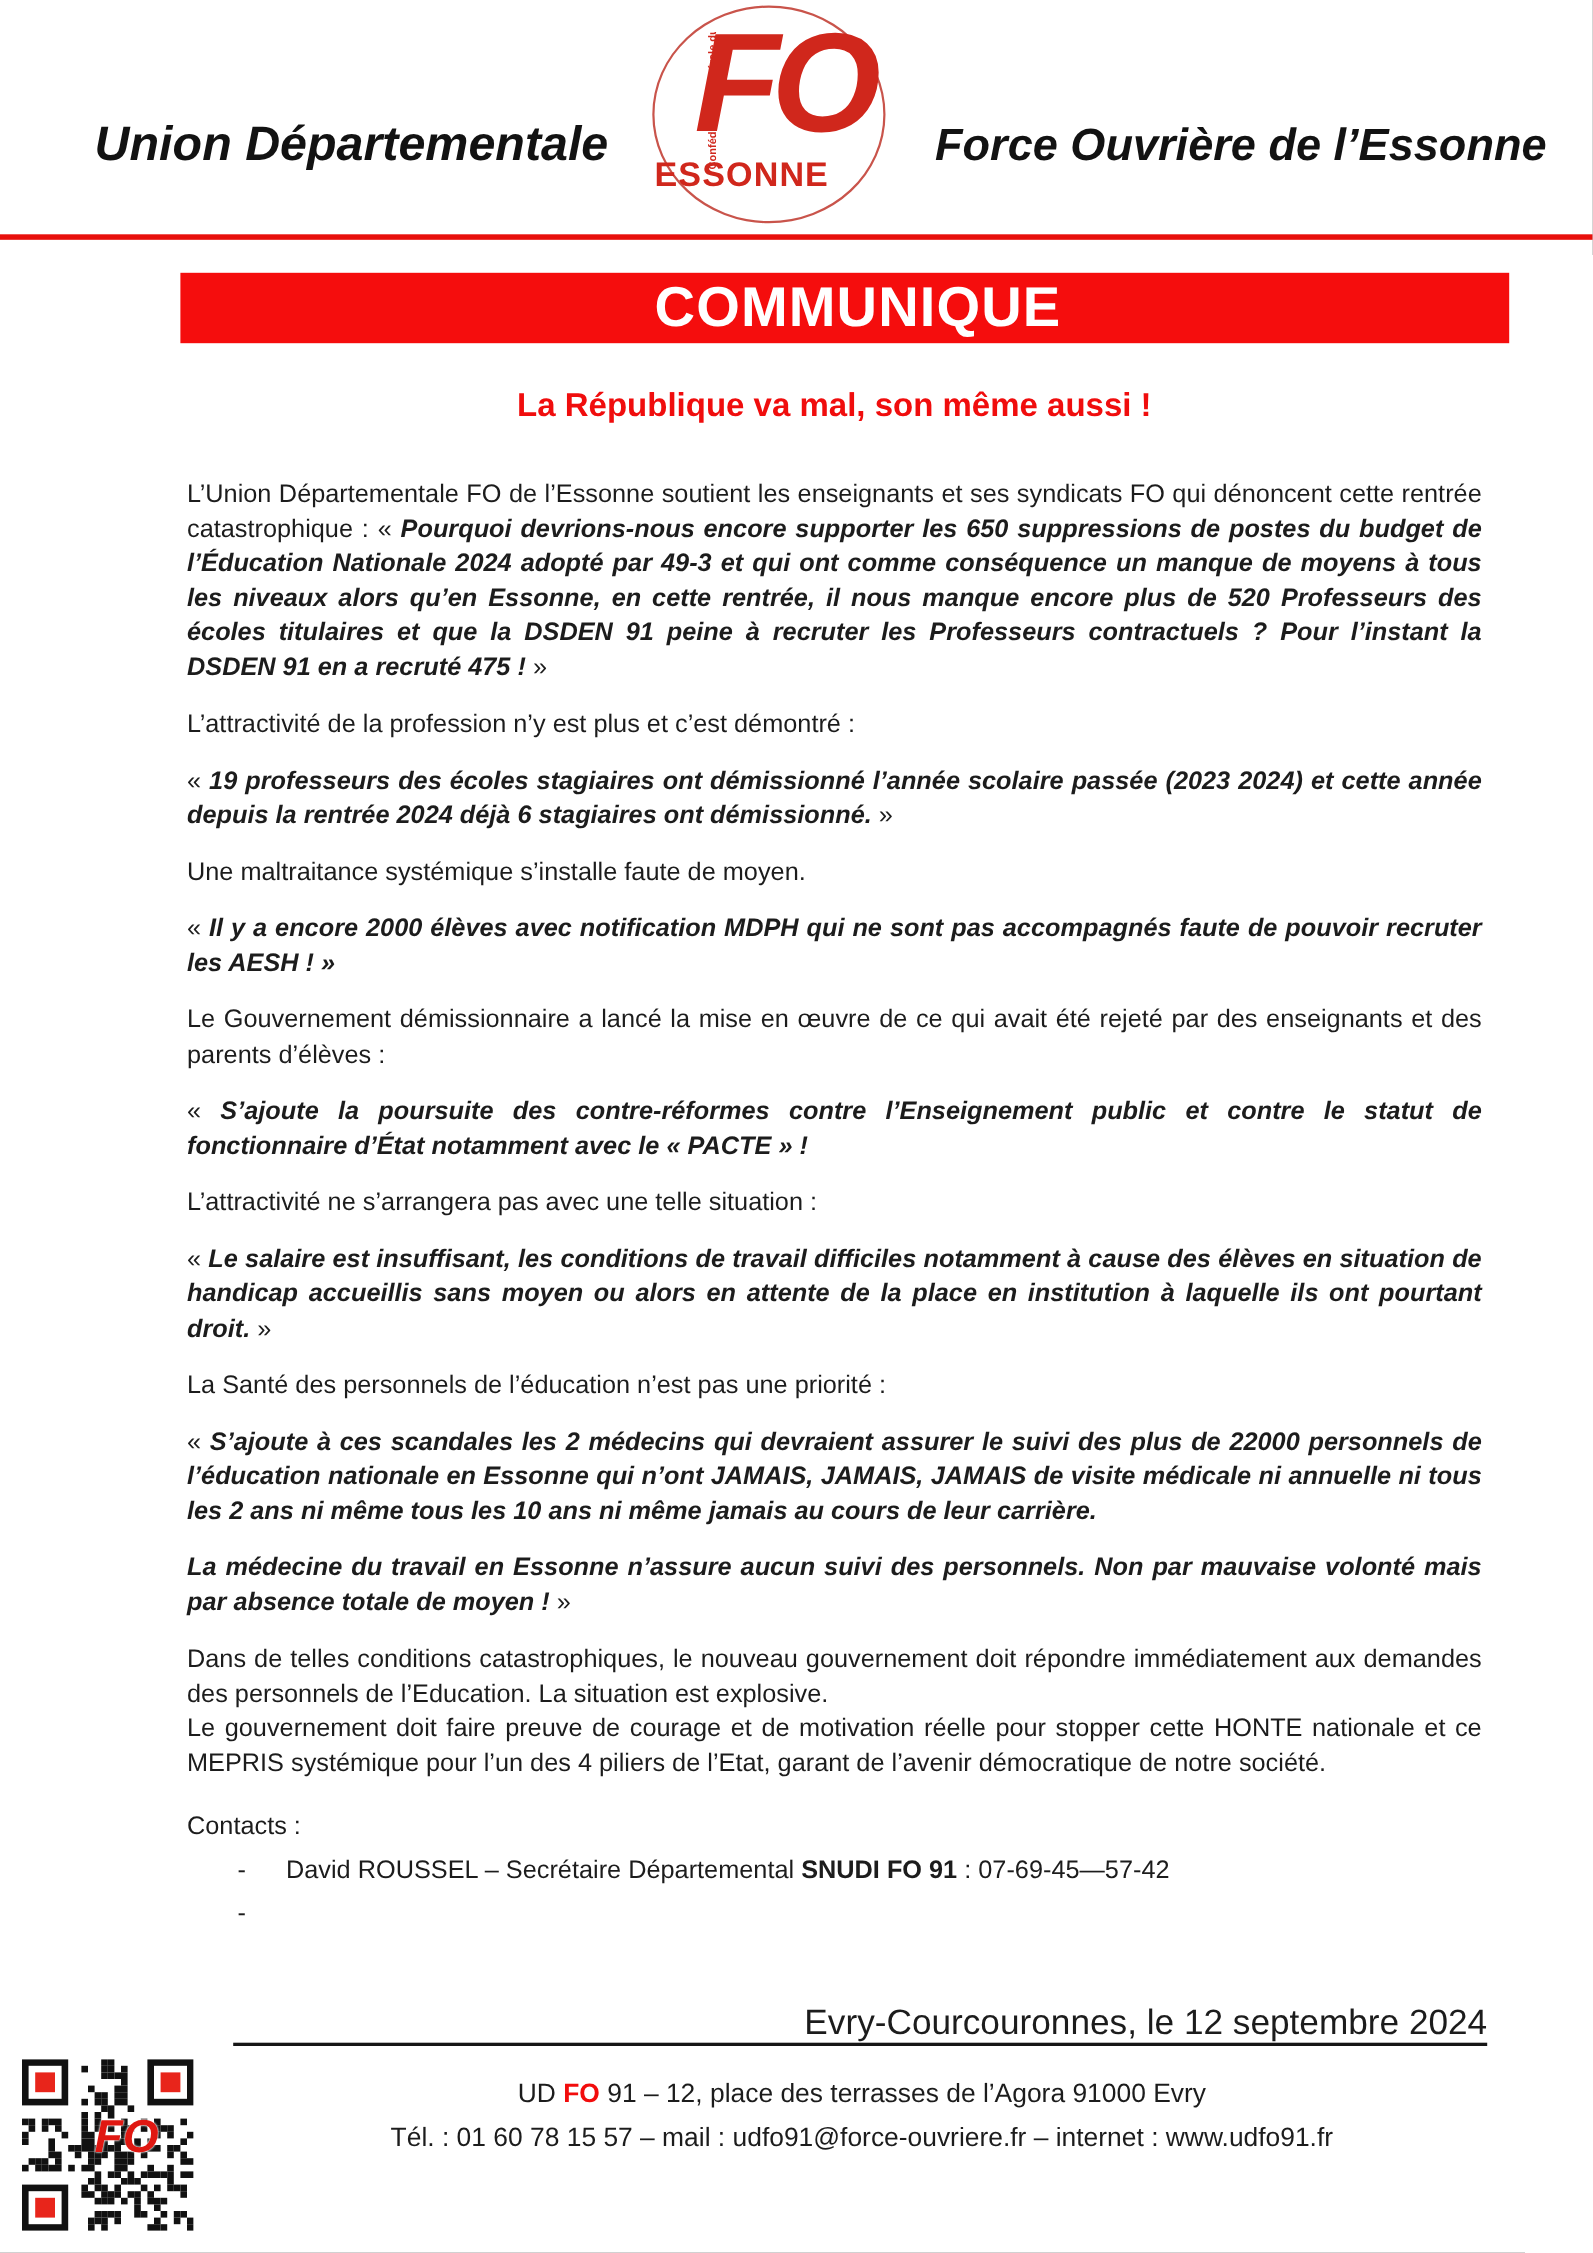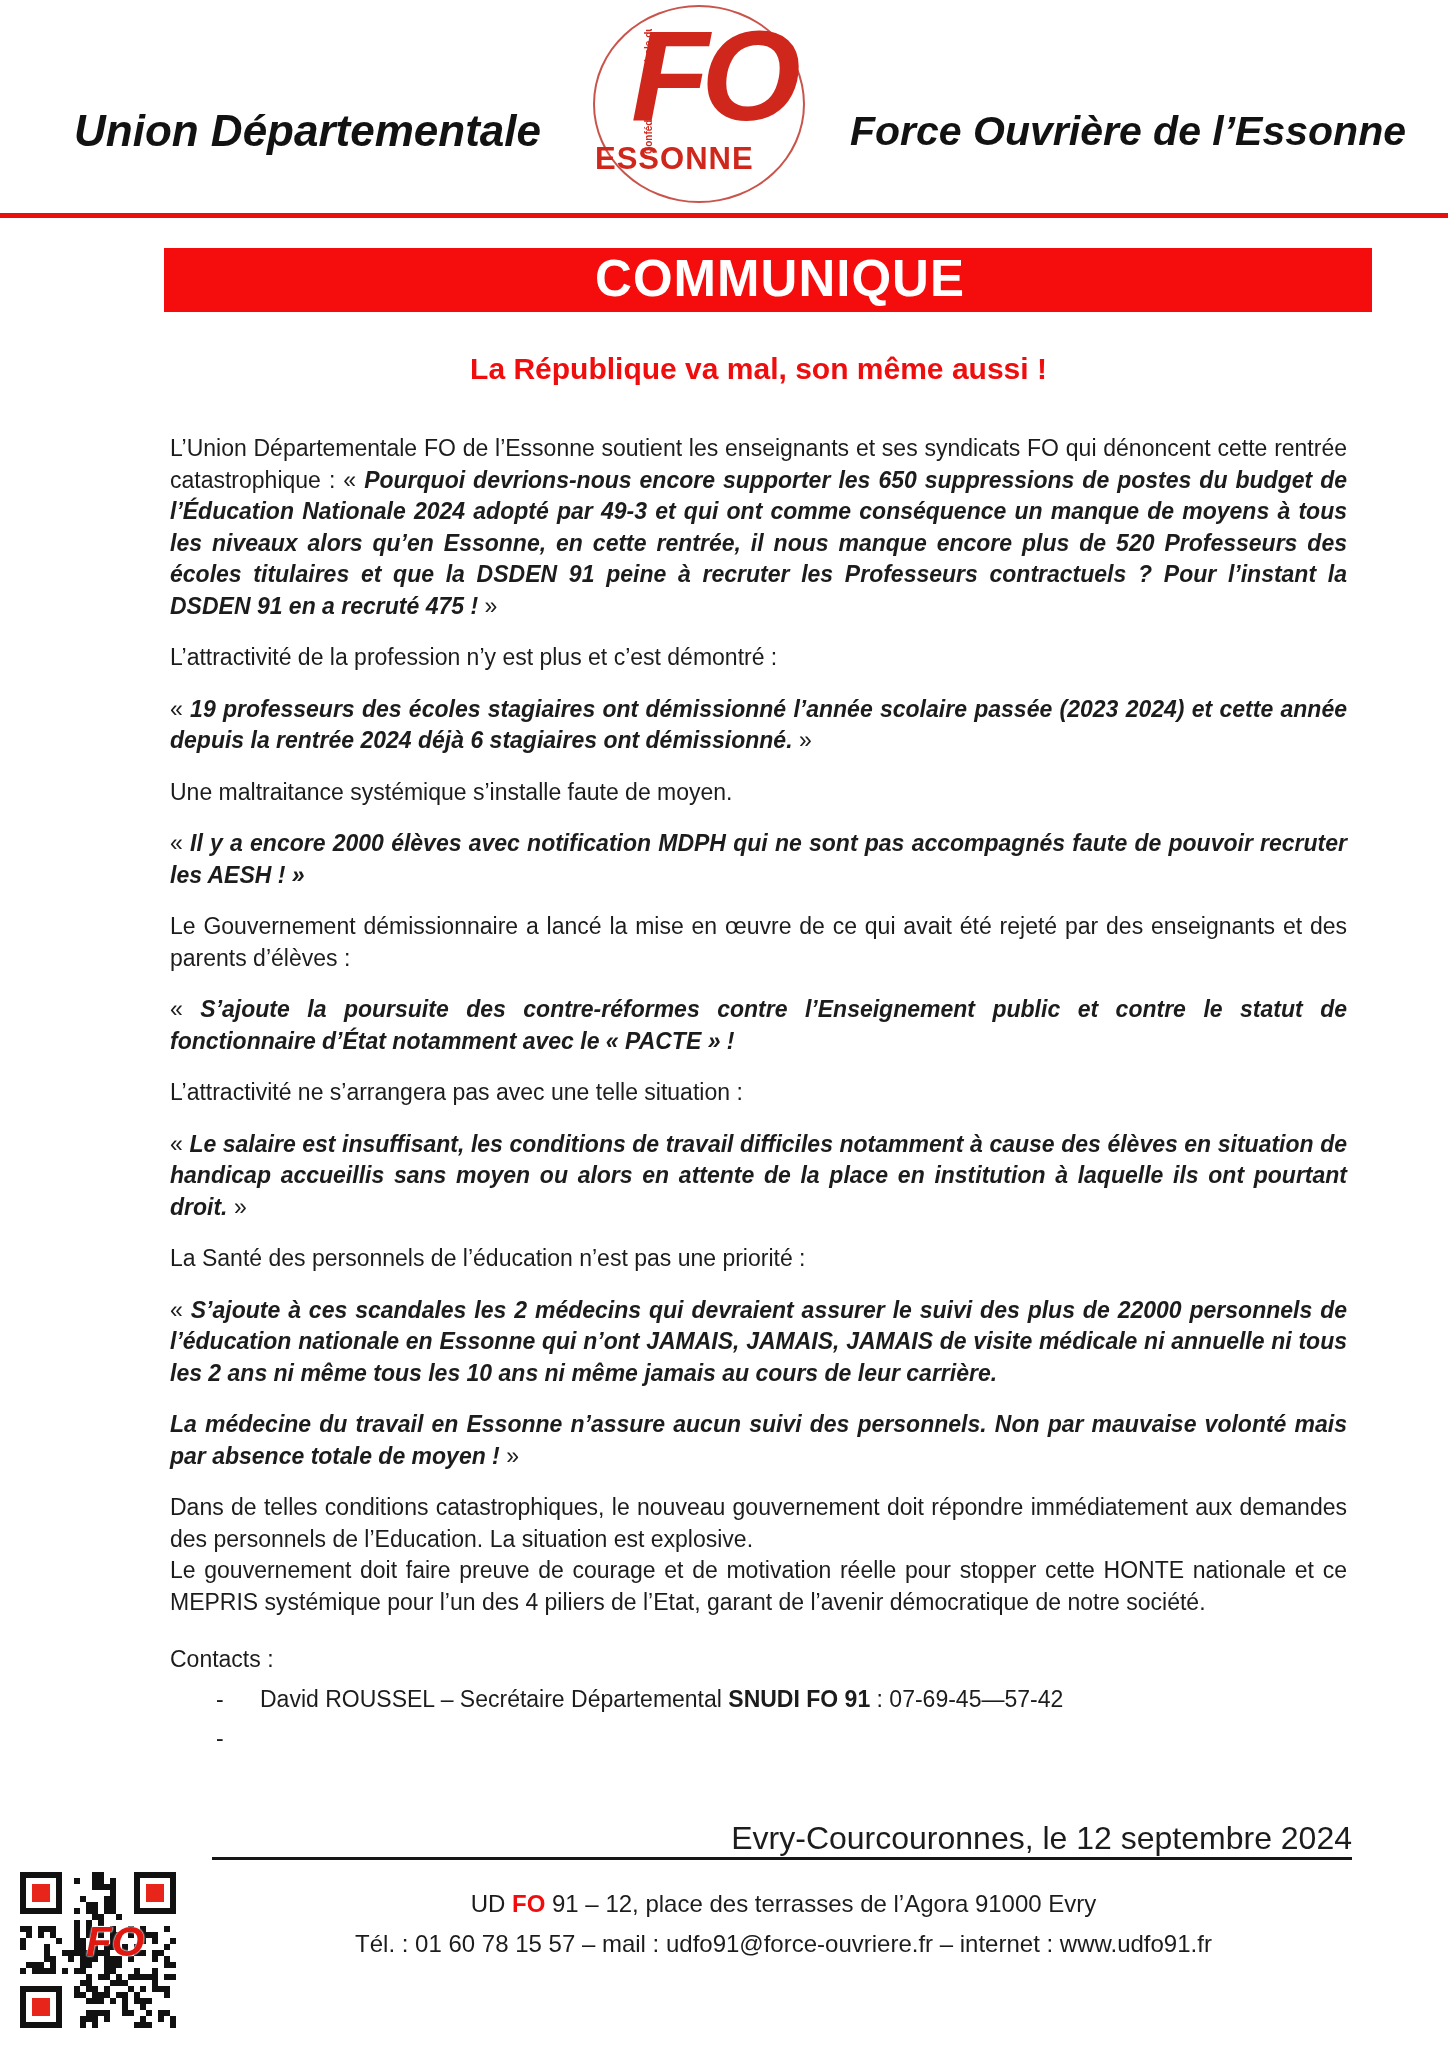--- a/index.html
+++ b/index.html
@@ -3,21 +3,21 @@
 <meta charset="utf-8">
 <style>
   html,body{margin:0;padding:0;background:#888;}
   .page{
     position:relative; width:1448px; height:2048px; margin:0 auto;
     background:#ffffff; overflow:hidden;
     font-family:"Liberation Sans", sans-serif; color:#1c1c1c;
   }
   
   .header-left-title{
-    position:absolute; left:74px; top:106px;
+    position:absolute; left:86px; top:106px;
     font-size:44px; font-weight:700; font-style:italic; color:#121212;
     white-space:nowrap;
   }
   .header-right-title{
     position:absolute; right:42px; top:108px;
     font-size:41px; font-weight:700; font-style:italic; color:#121212;
     white-space:nowrap;
   }
   .fo-logo{
     position:absolute; left:593px; top:5px; width:212px; height:198px;

